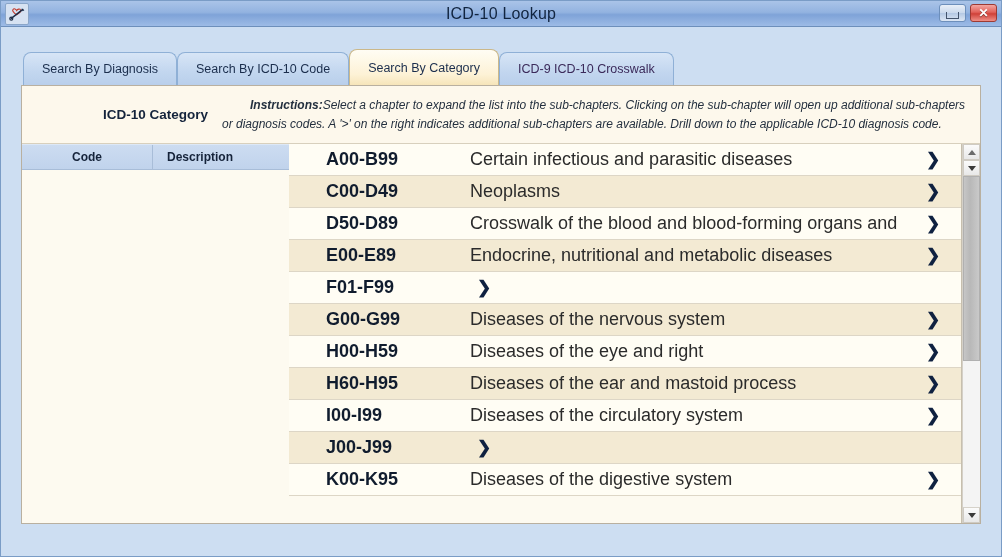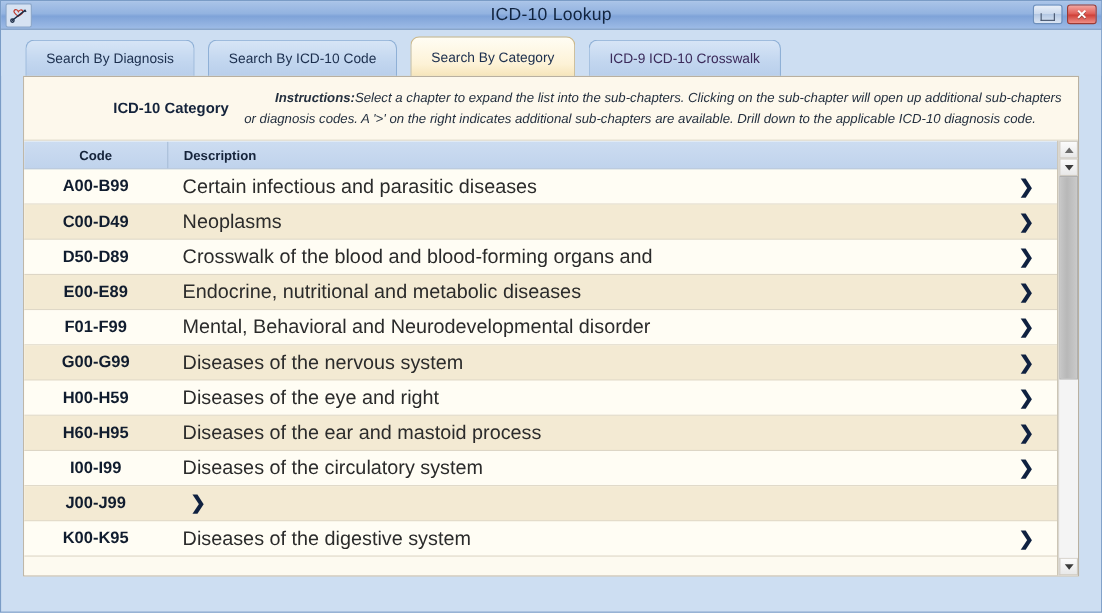--- a/index.html
+++ b/index.html
@@ -95,27 +95,27 @@
     font-size: 12px;
     font-weight: bold;
     font-family: "Liberation Sans", sans-serif;
     line-height: 1;
     text-shadow: 0 1px 0 rgba(0,0,0,0.4);
   }
 
   
   .tabstrip {
     flex: 0 0 auto;
-    height: 42px;
+    height: 58px;
     padding-left: 22px;
     padding-top: 9px;
     box-sizing: border-box;
     display: flex;
     align-items: flex-end;
-    gap: 12px;
+    gap: 0;
     background: #cddef2;
   }
   .tab {
     height: 33px;
     box-sizing: border-box;
     padding: 0 18px;
     display: flex;
     align-items: center;
     justify-content: center;
     font-size: 12.5px;
@@ -192,21 +192,20 @@
   
   .grid {
     flex: 1 1 auto;
     display: flex;
     min-height: 0;
     background: #fdfaf0;
   }
   .grid-main {
     flex: 1 1 auto;
     display: flex;
-    flex-direction: column;
     min-width: 0;
     min-height: 0;
     border-right: 1px solid #c7bfae;
   }
   .thead {
     flex: 0 0 auto;
     display: flex;
     height: 24px;
     background: linear-gradient(to bottom, #ccdcf1 0%, #c0d3ec 100%);
     border-bottom: 1px solid #a8bdd8;
@@ -243,24 +242,25 @@
     height: 32px;
     box-sizing: border-box;
     border-bottom: 1px solid #ddd6c6;
     background: #fffdf4;
   }
   .row.alt {
     background: #f3ead3;
   }
   .cell-code {
     flex: 0 0 130px;
-    text-align: center;
-    font-size: 15px;
+    text-align: left;
+    font-size: 18px;
     font-weight: bold;
     color: #101c2e;
+    margin-left: 37px;
   }
   .cell-desc {
     flex: 1 1 auto;
     padding-left: 14px;
     font-size: 18px;
     color: #2b2b2b;
     white-space: nowrap;
     overflow: hidden;
     text-overflow: ellipsis;
   }
@@ -391,21 +391,20 @@
             </div>
 
             <div class="row alt">
               <div class="cell-code">E00-E89</div>
               <div class="cell-desc">Endocrine, nutritional and metabolic diseases</div>
               <div class="cell-arrow">❯</div>
             </div>
 
             <div class="row">
               <div class="cell-code">F01-F99</div>
-              <div class="cell-desc">Mental, Behavioral and Neurodevelopmental disorder</div>
               <div class="cell-arrow">❯</div>
             </div>
 
             <div class="row alt">
               <div class="cell-code">G00-G99</div>
               <div class="cell-desc">Diseases of the nervous system</div>
               <div class="cell-arrow">❯</div>
             </div>
 
             <div class="row">

